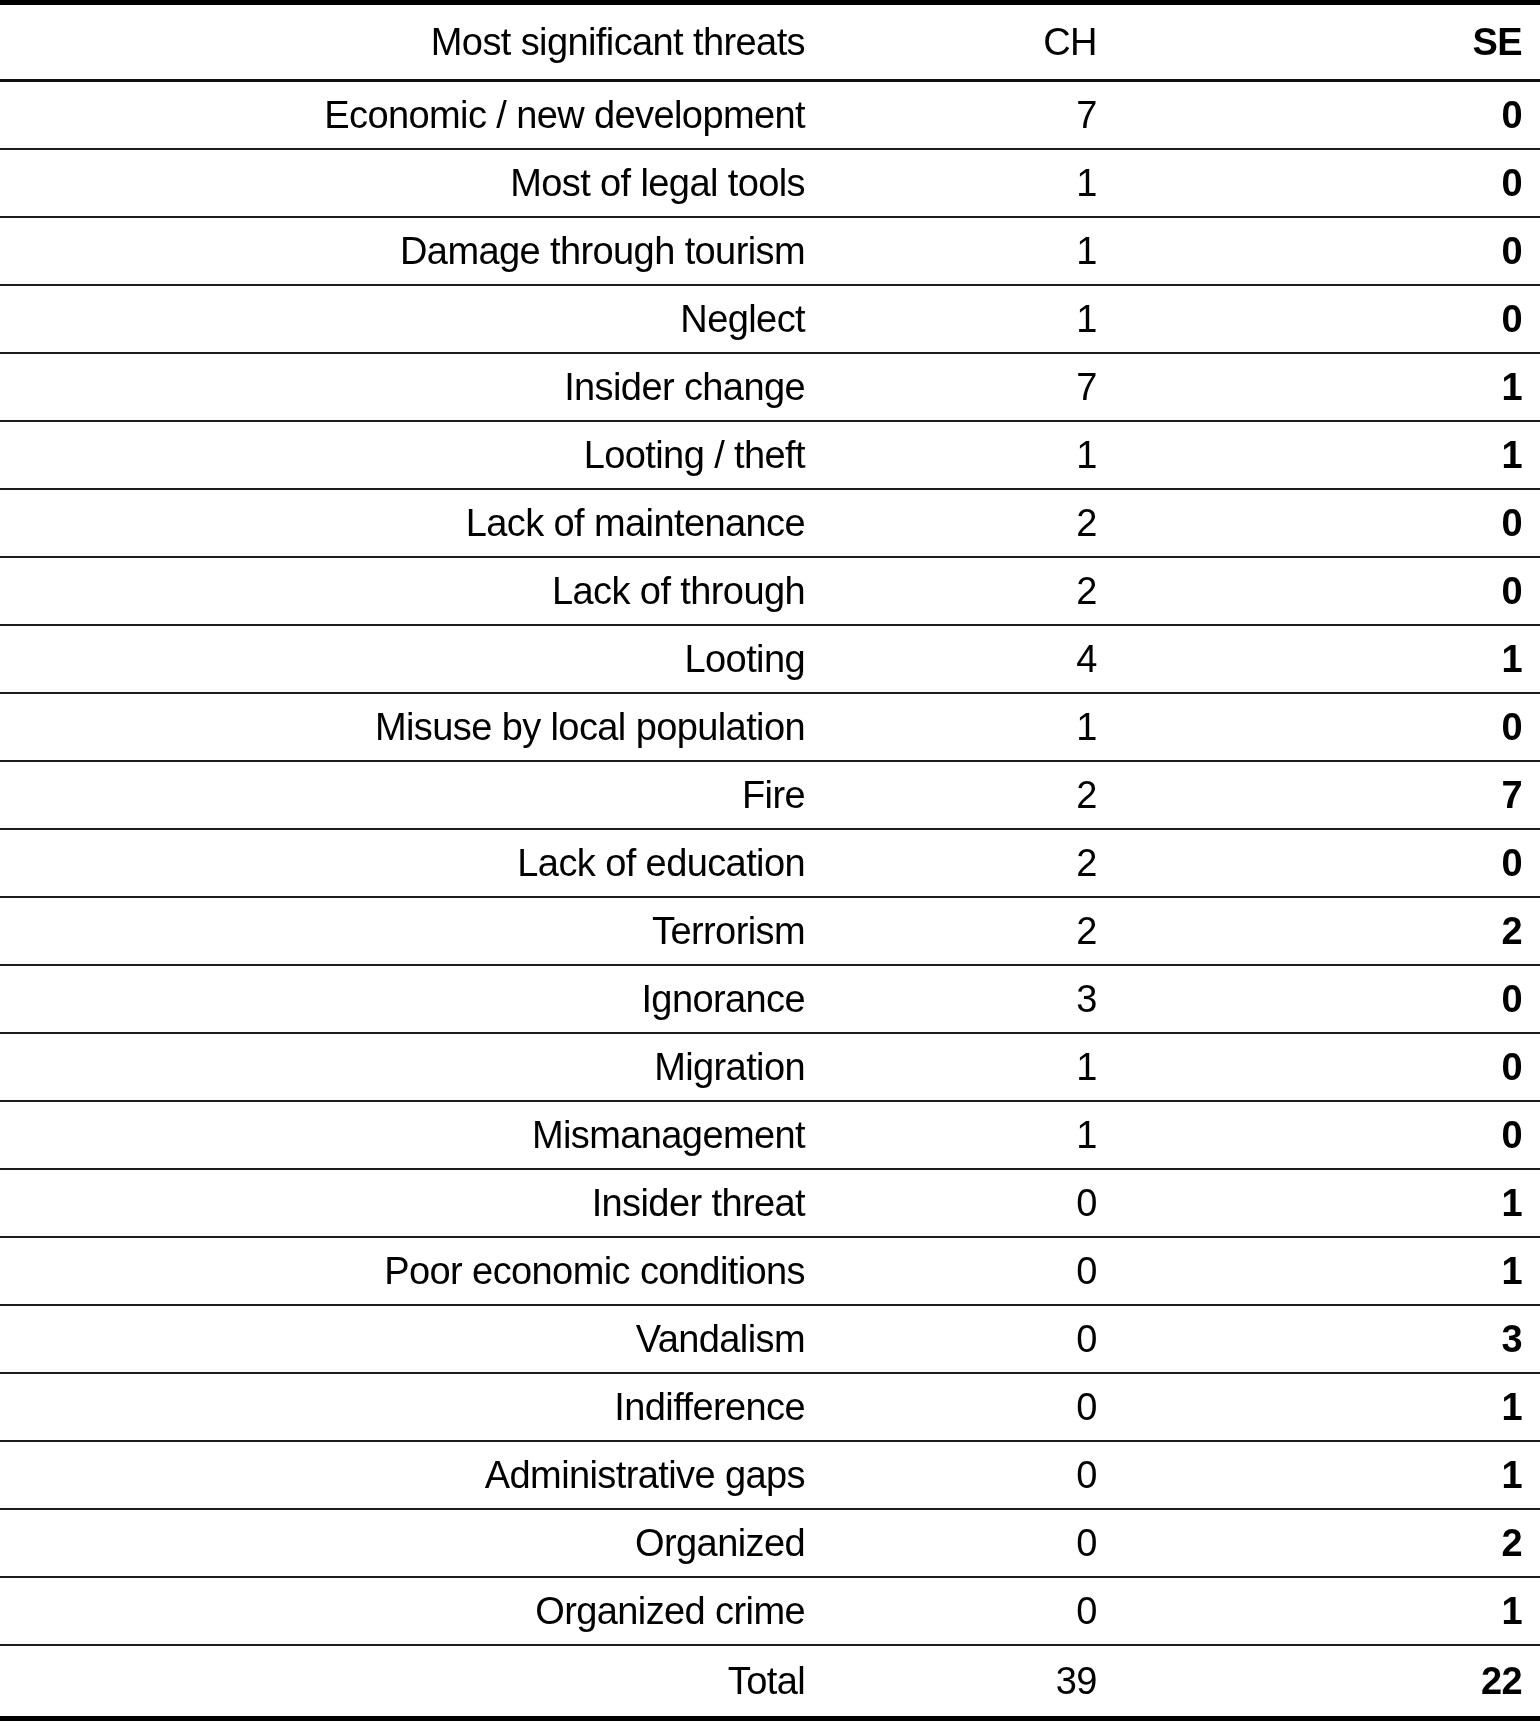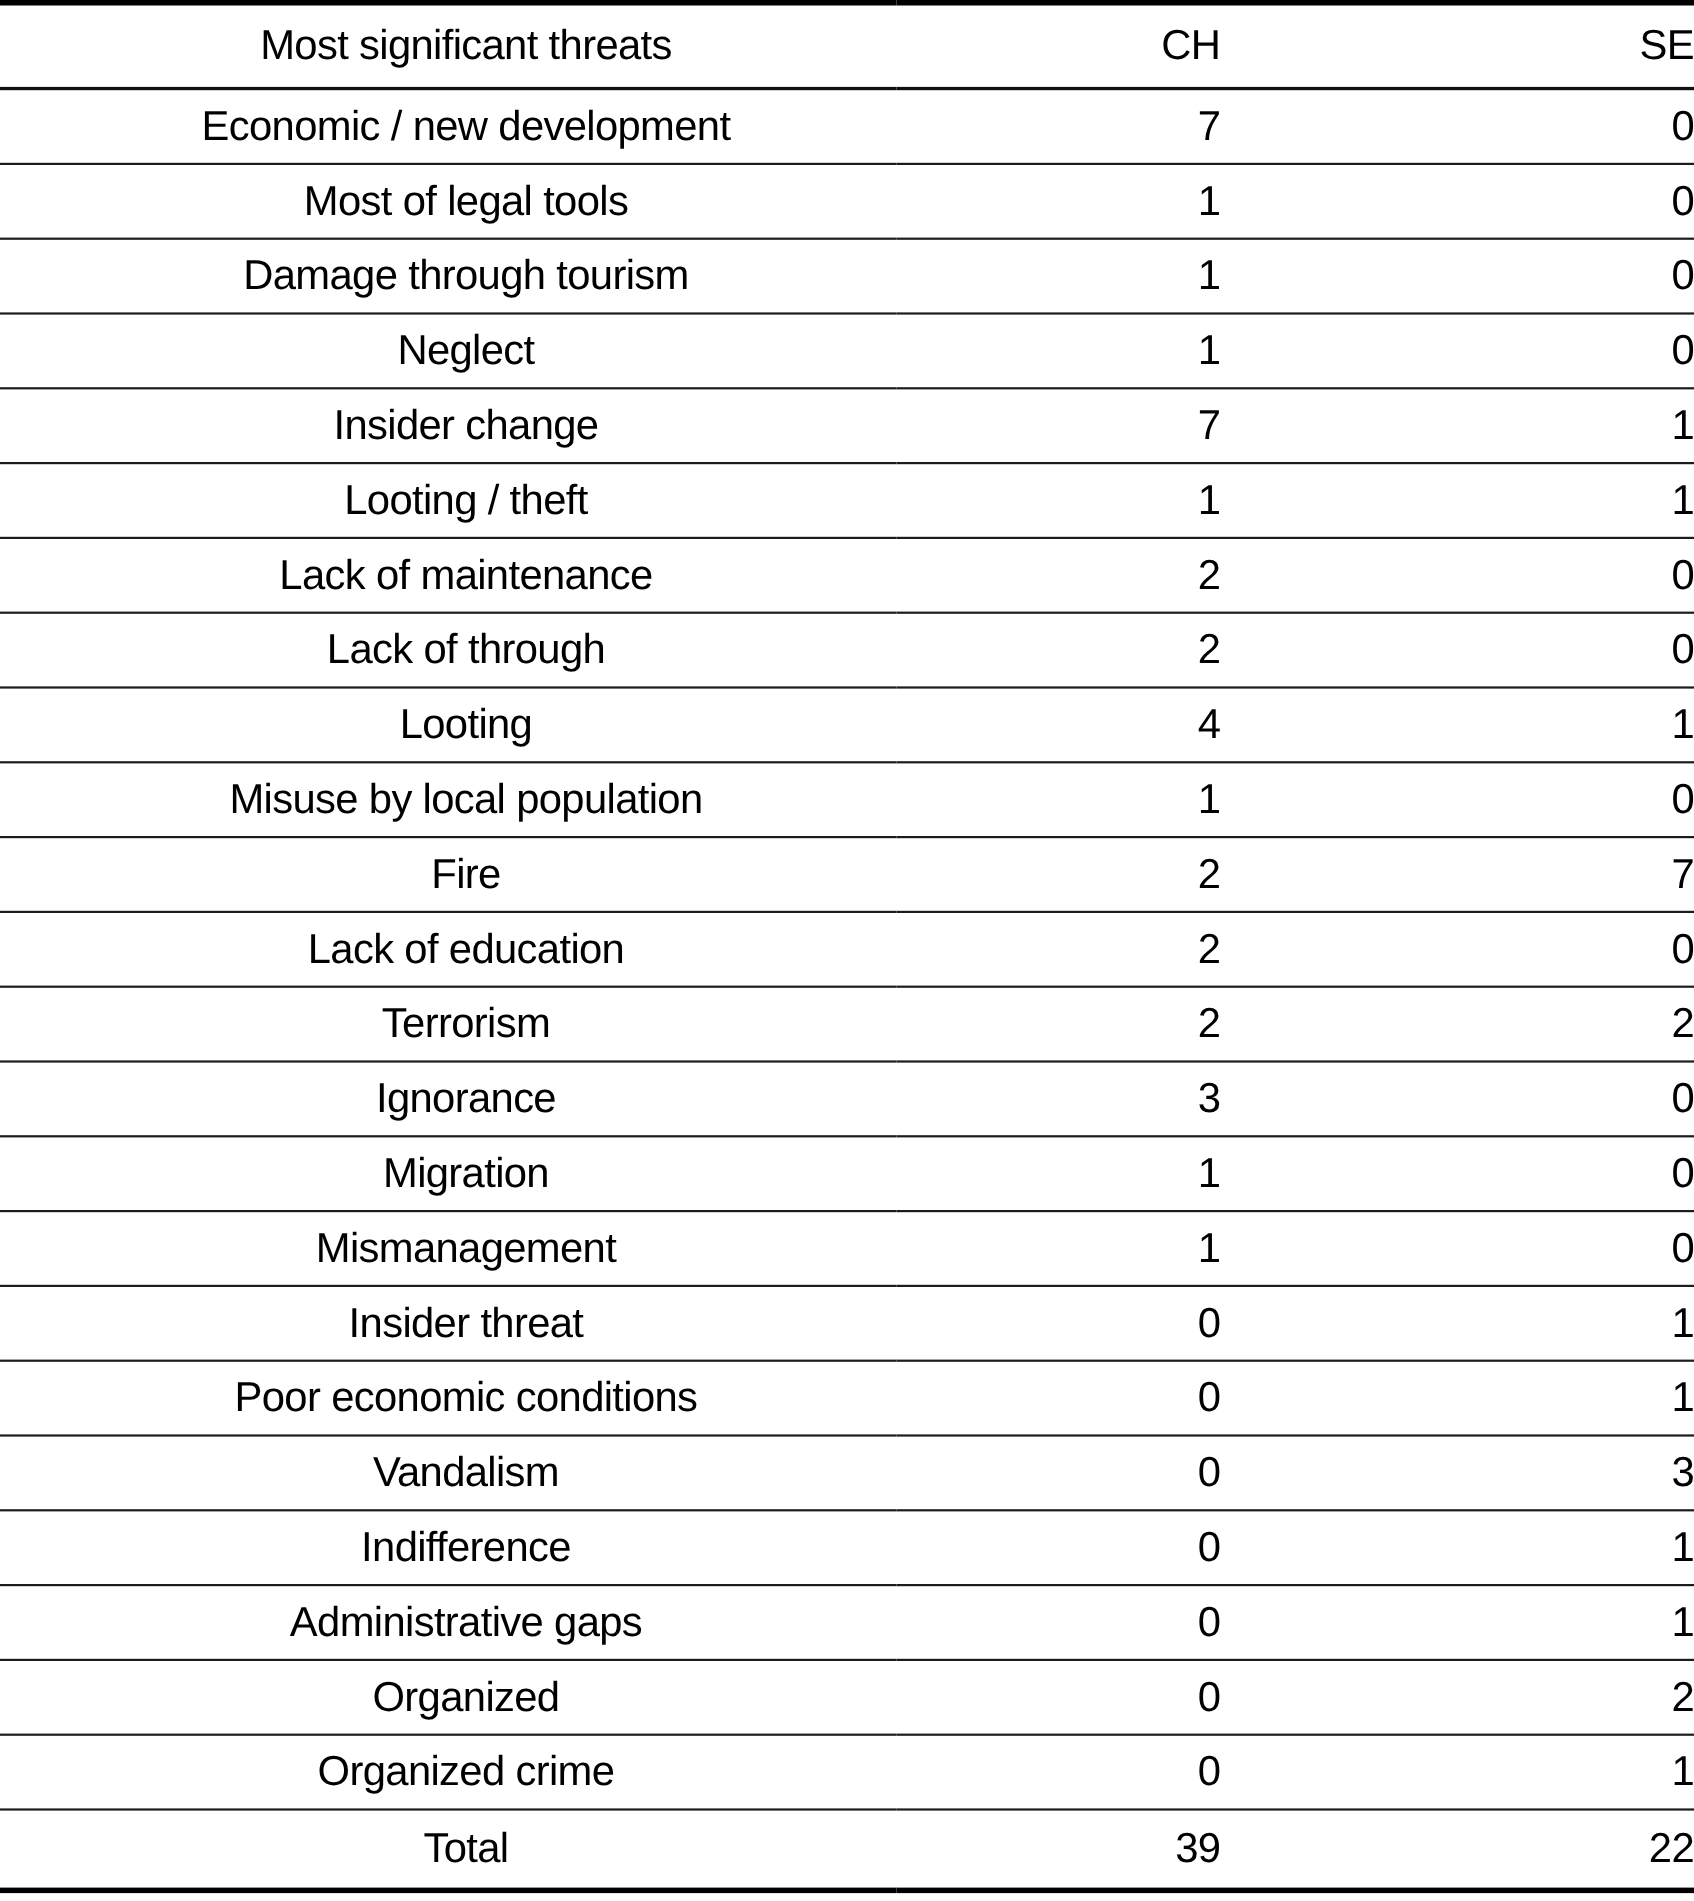--- a/index.html
+++ b/index.html
@@ -41,32 +41,33 @@
   }
   tbody td {
     height: 66px;
     border-bottom: 2px solid #1c1c1c;
   }
   tfoot td {
     height: 70px;
     border-bottom: none;
   }
   .c1 {
-    text-align: center;
+    text-align: right;
     padding-left: 33px;
     width: 52%;
   }
   .c2 {
     text-align: right;
     width: 19.5%;
   }
   .c3 {
     text-align: right;
-    padding-right: 0;
+    padding-right: 18px;
     width: 28.5%;
+    font-weight: bold;
   }
 </style>
 </head>
 <body>
 
 <div class="page">
   <table class="threats">
     <thead>
       <tr>
         <th class="c1">Most significant threats</th>

